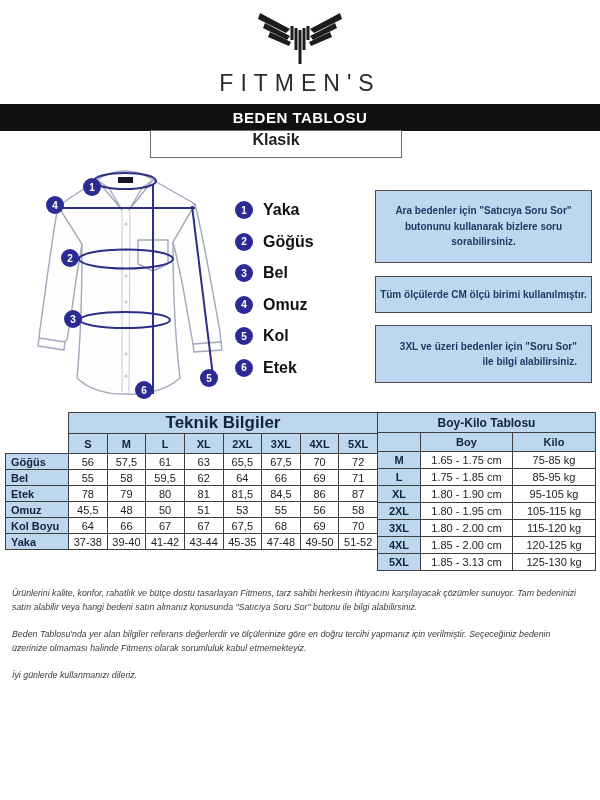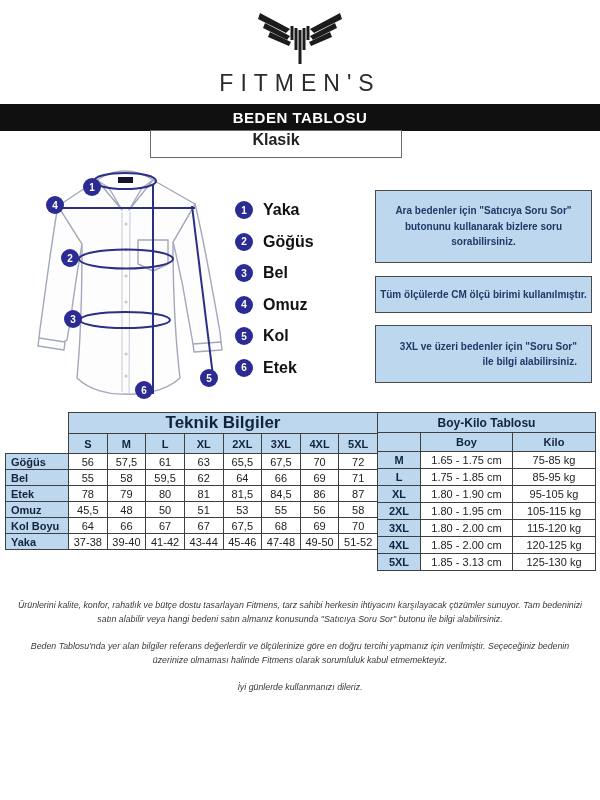--- a/index.html
+++ b/index.html
@@ -60,22 +60,22 @@
   .teknik .t-title { height:21px; font-size:17px; }
   .teknik .t-sizes th { height:20px; }
   .teknik tr.data { height:16px; }
 
   .boykilo { top:412px; left:377px; width:218px; }
   .boykilo .t-title { height:20px; font-size:12px; }
   .boykilo .t-cols th { height:19px; }
   .boykilo tr.data { height:17px; }
 
   
-  .footer { position:absolute; top:586px; left:12px; width:576px; text-align:center;
-    font-style:italic; font-size:8.8px; color:#3a3a3a; line-height:1.6;margin-top:12px; }
+  .footer { position:absolute; top:586px; left:12px; width:576px; text-align:left;
+    font-style:italic; font-size:8.8px; color:#3a3a3a; line-height:1.6; }
   .footer p { margin-bottom:13px; }
 </style>
 </head>
 <body>
 
 <div class="page">
 
   <div class="logo-wrap">
     <svg class="logo-emblem" width="92" height="58" viewBox="0 0 90 58">
       <g fill="#1c1c1c">
@@ -286,21 +286,21 @@
       <td class="val">68</td>
       <td class="val">69</td>
       <td class="val">70</td>
     </tr>
     <tr class="data">
       <th class="rowlab">Yaka</th>
       <td class="val">37-38</td>
       <td class="val">39-40</td>
       <td class="val">41-42</td>
       <td class="val">43-44</td>
-      <td class="val">45-46</td>
+      <td class="val">45-35</td>
       <td class="val">47-48</td>
       <td class="val">49-50</td>
       <td class="val">51-52</td>
     </tr>
   </tbody>
     </table>
 
   <table class="boykilo">
     <colgroup>
         <col style="width:43px">

